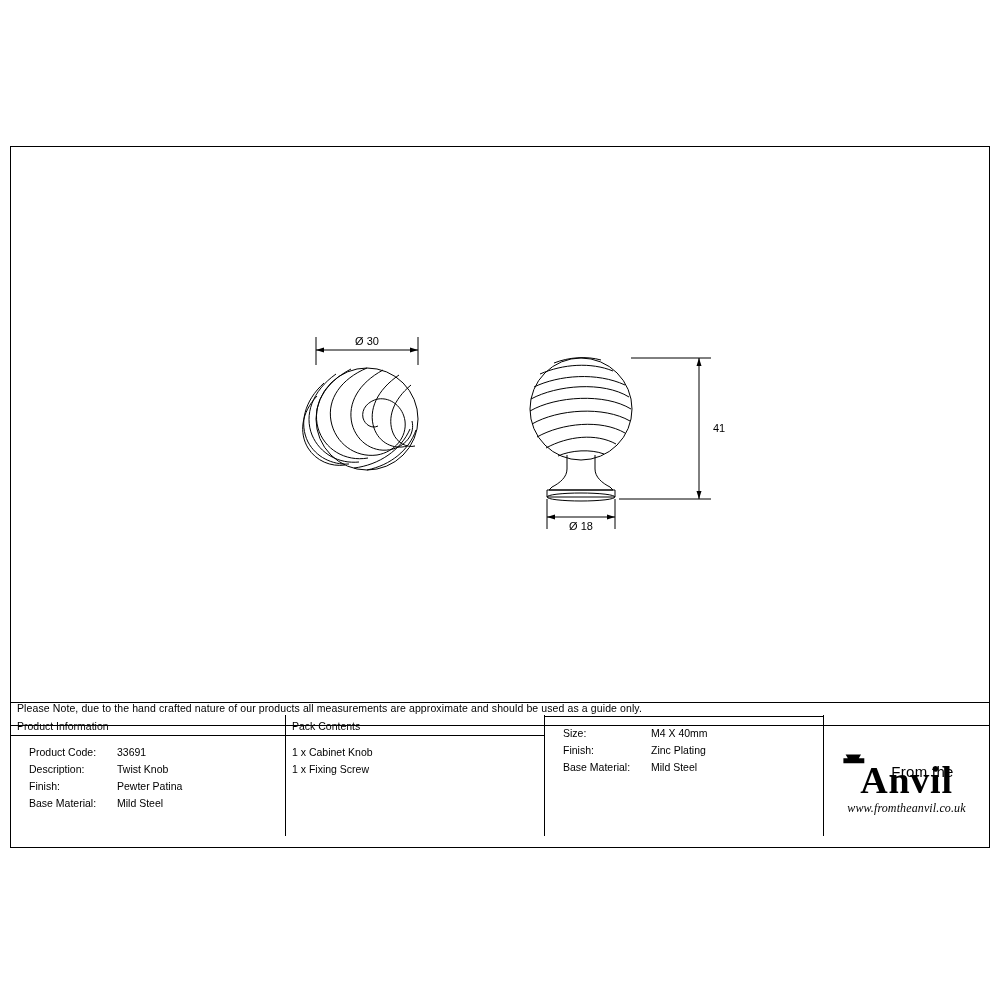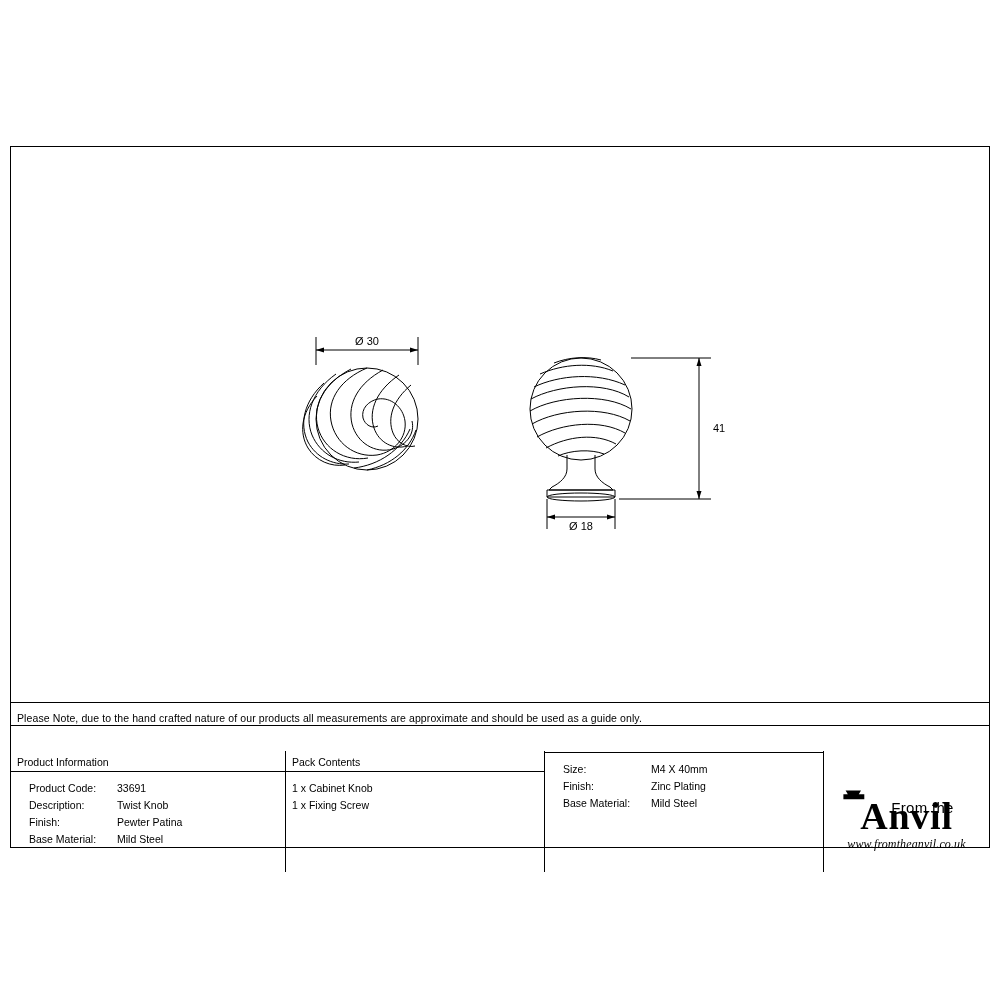--- a/index.html
+++ b/index.html
@@ -34,32 +34,32 @@
   .note-row {
     position: absolute;
     left: 0;
     top: 555px;
     width: 978px;
     height: 24px;
     border-top: 1px solid #000;
     border-bottom: 1px solid #000;
     box-sizing: border-box;
     display: flex;
-    align-items: flex-end;
+    align-items: flex-start;
   }
   .note-text {
     font-size: 10.5px;
     padding-left: 6px;
     line-height: 1.1;
     letter-spacing: 0.01em;
   }
   .info-row {
     position: absolute;
     left: 0;
-    top: 604px;
+    top: 568px;
     width: 978px;
     height: 121px;
     display: flex;
   }
   .col {
     box-sizing: border-box;
     position: relative;
     height: 100%;
   }
   .col-product { width: 275px; border-right: 1px solid #000; }

